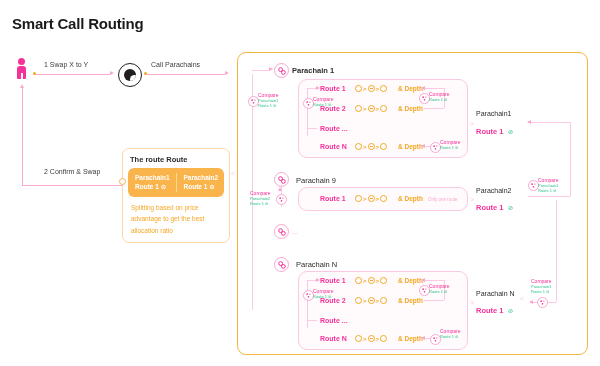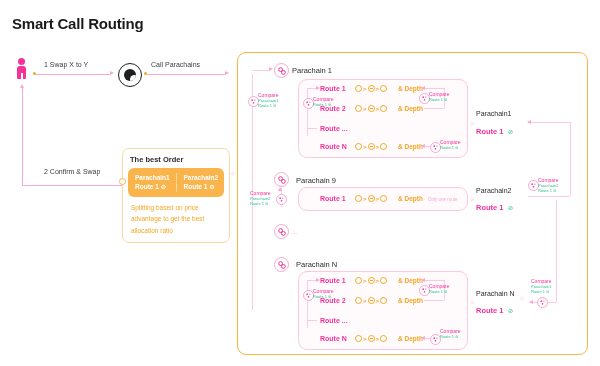--- a/index.html
+++ b/index.html
@@ -105,21 +105,21 @@
 <div class="abs hline" style="left:147px;top:73.5px;width:78px;"></div>
 <div class="abs arrowhead ar-r" style="left:225px;top:71px;"></div>
 <div class="abs lbl" style="left:151px;top:61px;">Call Parachains</div>
 
 <div class="abs hline" style="left:22px;top:185px;width:100px;"></div>
 <div class="abs vline" style="left:22px;top:86px;height:99px;"></div>
 <div class="abs arrowhead ar-u" style="left:19.5px;top:82px;"></div>
 <div class="abs lbl" style="left:44px;top:168px;">2  Confirm &amp; Swap</div>
 
 <div class="abs" id="best-route-card">
-  <div id="best-route-title">The best Order</div>
+  <div id="best-route-title">The route Route</div>
   <div id="best-route-split">
     <div class="br-col">
       <div>Parachain1</div>
       <div><span>Route 1</span>
            <span>⊘</span></div>
     </div>
     <div class="br-col">
       <div>Parachain2</div>
       <div><span>Route 1</span>
            <span>⊘</span></div>
@@ -136,21 +136,21 @@
 <div class="abs vline-pale" style="left:252px;top:74px;height:236px;"></div>
 
 <div class="abs link-badge" style="left:274px;top:63px;">
   <svg width="8" height="8" viewBox="0 0 8 8">
       <circle cx="2.6" cy="2.6" r="1.9" fill="none" stroke="#f5329a" stroke-width="1"></circle>
       <circle cx="5.4" cy="5.4" r="1.9" fill="none" stroke="#f5329a" stroke-width="1"></circle>
     </svg>
 </div>
 <div class="abs hline-pale" style="left:252px;top:69.5px;width:18px;"></div>
 <div class="abs arrowhead ar-r" style="left:269px;top:67px;"></div>
-<div class="abs pc-title" style="left:292px;top:66px;">Parachain 1</div>
+<div class="abs pc-title" style="left:292px;top:66px;font-weight:bold;">Parachain 1</div>
 
 <div class="abs pc-box" style="left:298px;top:79px;width:170px;height:79px;"></div>
 
 <div class="abs cmp-badge" style="left:248px;top:96px;">
   <svg width="5" height="5" viewBox="0 0 6 6">
       <circle cx="1.4" cy="1.4" r="1" fill="#f5329a"></circle>
       <circle cx="4.6" cy="1.4" r="1" fill="#f9a8cf"></circle>
       <circle cx="3" cy="4.6" r="1" fill="#f5329a"></circle>
     </svg>
 </div>

